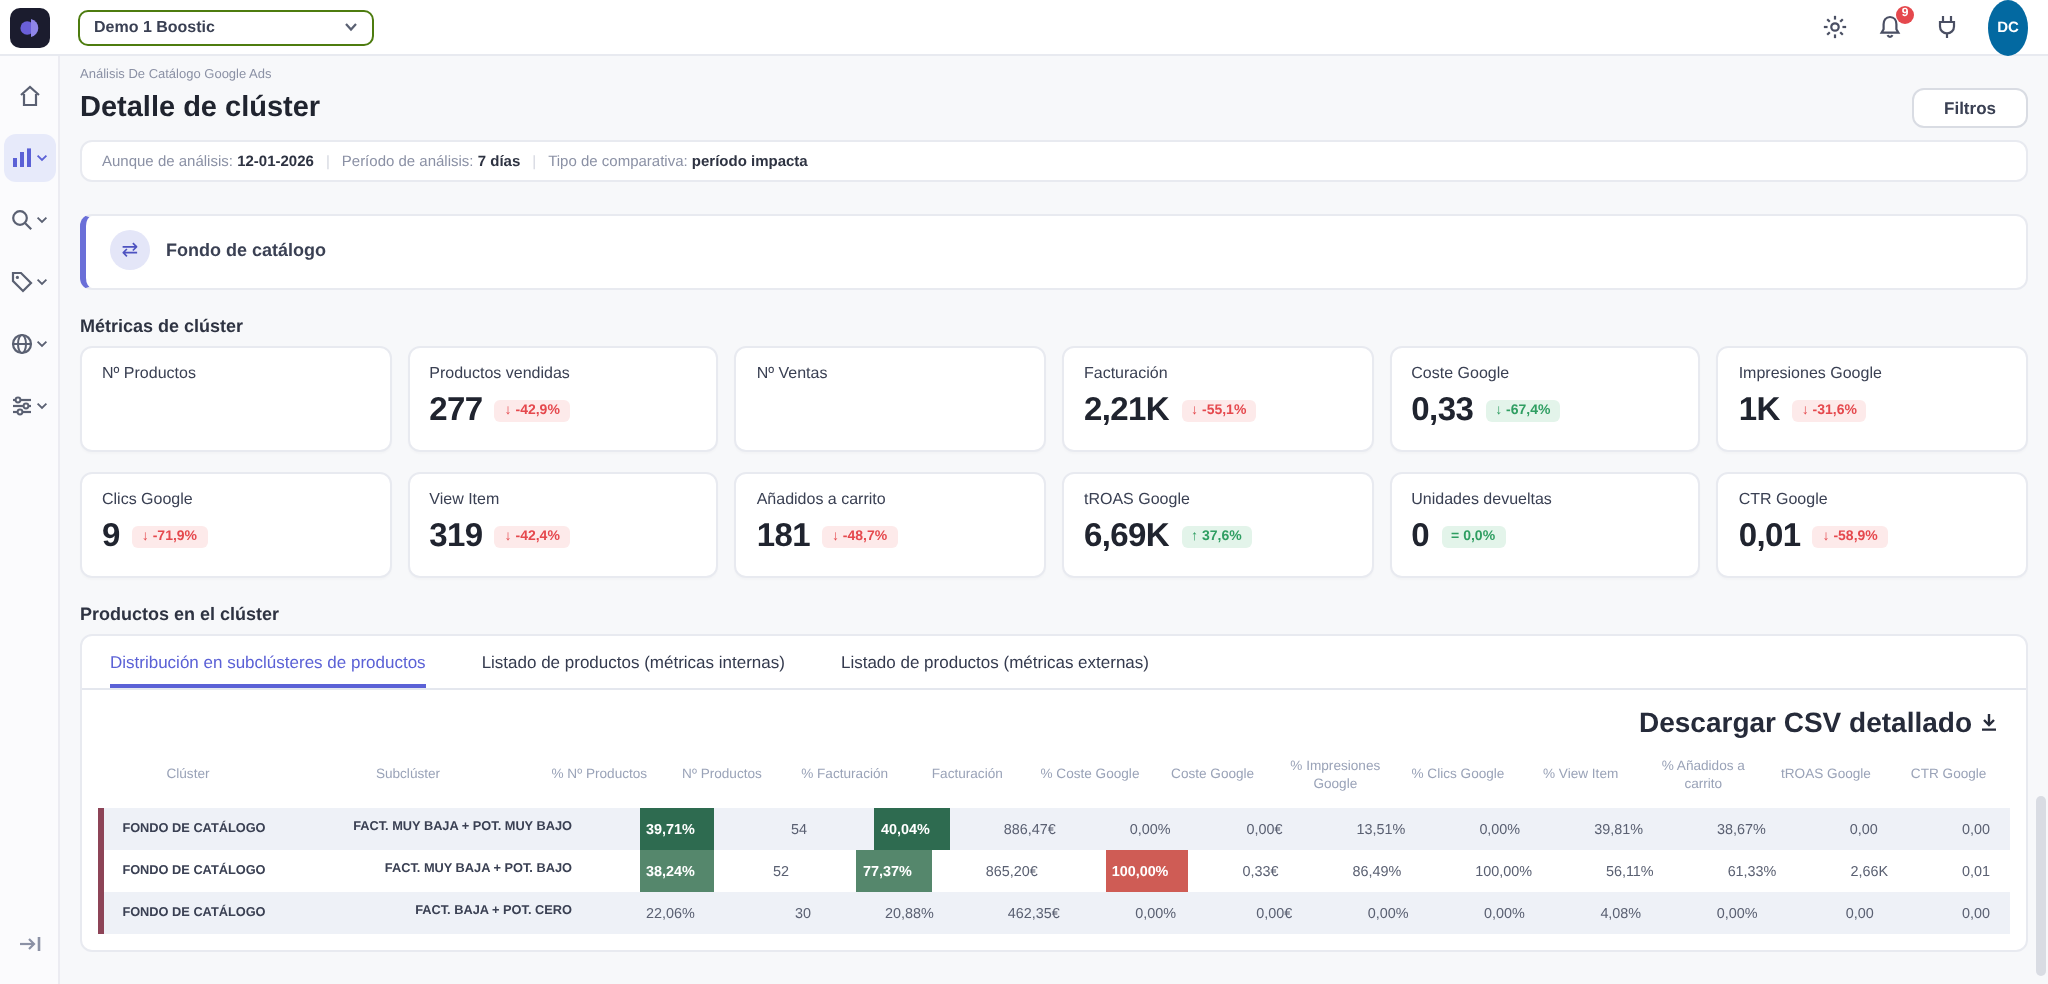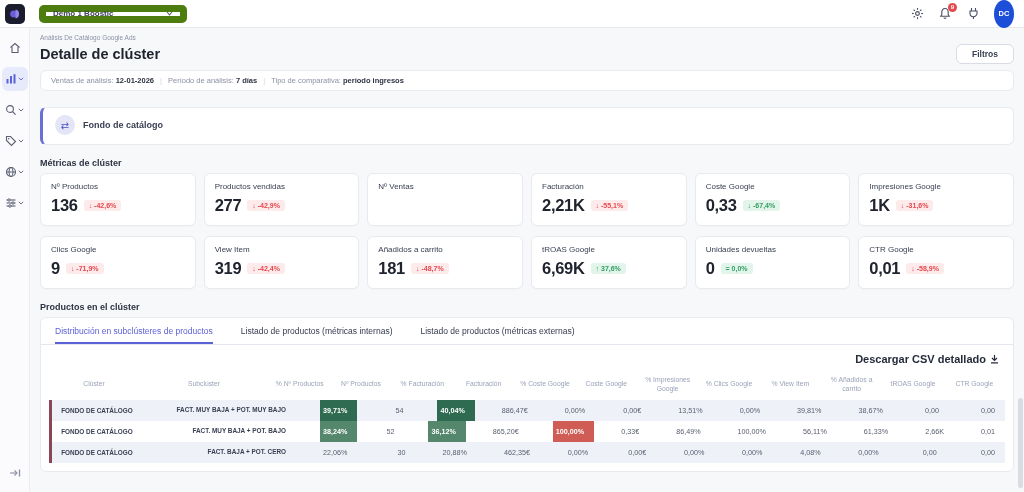--- a/index.html
+++ b/index.html
@@ -1,26 +1,26 @@
 <!DOCTYPE html>
 <html><head>
 <meta charset="utf-8">
 <style>
   * { margin:0; padding:0; box-sizing:border-box; }
   html,body { width:1024px; height:492px; overflow:hidden; font-family:"Liberation Sans", sans-serif; background:#f7f8fa; color:#20242f; }
 
   
   .topbar { position:fixed; top:0; left:0; right:0; height:28px; background:#fff; border-bottom:1px solid #e8eaf0; display:flex; align-items:center; z-index:20; }
   .logo { width:20px; height:20px; margin-left:5px; border-radius:5px; background:#1b1c2e; display:flex; align-items:center; justify-content:center; flex:0 0 auto; }
-  .workspace-select { margin-left:14px; width:148px; height:18px; border:7px solid #4d7c0f; border-radius:5px; background:#fff; display:flex; align-items:center; padding:0 7px; font-size:8px; font-weight:bold; color:#3a4053; cursor:pointer; }
+  .workspace-select { margin-left:14px; width:148px; height:18px; border:1px solid #4d7c0f; border-radius:5px; background:#fff; display:flex; align-items:center; padding:0 7px; font-size:8px; font-weight:bold; color:#3a4053; cursor:pointer; }
   .workspace-select .chev { margin-left:auto; }
   .topbar-right { margin-left:auto; display:flex; align-items:center; gap:14px; padding-right:10px; }
   .tb-icon { position:relative; width:14px; height:14px; display:flex; align-items:center; justify-content:center; cursor:pointer; }
   .tb-badge { position:absolute; top:-4px; right:-5px; min-width:9px; height:9px; border-radius:5px; background:#e5484d; color:#fff; font-size:6px; font-weight:bold; display:flex; align-items:center; justify-content:center; padding:0 1px; }
-  .avatar { width:20px; height:28px; border-radius:50%; background:#1d4ed8; color:#fff; font-size:7.5px; font-weight:bold; display:flex; align-items:center; justify-content:center; cursor:pointer; }
+  .avatar { width:20px; height:28px; border-radius:50%; background:#0369a1; color:#fff; font-size:7.5px; font-weight:bold; display:flex; align-items:center; justify-content:center; cursor:pointer; }
 
   
   .sidebar { position:fixed; top:28px; left:0; bottom:0; width:30px; background:#fbfbfd; border-right:1px solid #ececf2; display:flex; flex-direction:column; align-items:center; padding-top:8px; z-index:15; }
   .side-item { width:26px; height:24px; margin-bottom:7px; border-radius:6px; display:flex; align-items:center; justify-content:center; gap:1px; cursor:pointer; color:#5a6072; }
   .side-item.active { background:#e7eafa; color:#5b61d6; }
   .side-item svg { display:block; }
   .side-collapse { margin-top:auto; margin-bottom:10px; cursor:pointer; color:#8b91a5; }
 
   
   .main { position:absolute; top:28px; left:30px; right:0; bottom:0; padding:6px 10px 0 10px; overflow:hidden; }
@@ -48,21 +48,21 @@
   .metric-value { font-size:16.5px; font-weight:bold; letter-spacing:-.3px; color:#20242f; }
   .badge { font-size:7px; font-weight:bold; border-radius:3px; padding:2px 5px; white-space:nowrap; }
   .badge.neg { background:#fdeaea; color:#e5484d; }
   .badge.pos { background:#e3f4ea; color:#2f9e62; }
 
   .panel { margin-top:5px; background:#fff; border:1px solid #e8eaf0; border-radius:6px; overflow:hidden; }
   .tabs { display:flex; gap:28px; padding:0 14px; border-bottom:1px solid #e4e7ee; }
   .tab { font-size:8.5px; color:#343a4e; height:26px; line-height:26px; cursor:pointer; border-bottom:2px solid transparent; }
   .tab.active { color:#5b61d6; border-bottom-color:#5b61d6; }
   .download-row { display:flex; justify-content:flex-end; padding:8px 14px 5px; }
-  .download-link { font-size:11px; font-weight:bold; color:#262b3a; display:flex; align-items:center; gap:4px; cursor:pointer; }
+  .download-link { font-size:14px; font-weight:bold; color:#262b3a; display:flex; align-items:center; gap:4px; cursor:pointer; }
 
   .table-wrap { padding:0 8px 8px; }
   .tgrid { display:grid; grid-template-columns:90px 130px repeat(12,1fr); align-items:stretch; }
   .th { font-size:6.8px; color:#9aa3b8; text-align:center; padding:6px 3px; display:flex; align-items:center; justify-content:center; line-height:1.3; }
   .trow { position:relative; border-left:3px solid #8d4457;gap:24px; }
   .trow.stripe { background:#eef1f7; }
   .td { font-size:7.2px; color:#5a6072; display:flex; align-items:center; justify-content:flex-end; padding:0 10px 0 3px; height:21px; }
   .td.c-cluster { justify-content:center; font-weight:bold; font-size:6.4px; color:#3a4053; padding-right:3px; }
   .td.c-sub { font-weight:bold; font-size:6.4px; color:#3a4053; text-align:right; line-height:1.25; }
   .td.hl { color:#fff; font-weight:bold; }
@@ -217,42 +217,38 @@
 </div>
 
 <div class="main">
   <div class="breadcrumb">Análisis De Catálogo Google Ads</div>
   <div class="title-row">
     <div class="page-title">Detalle de clúster</div>
     <button class="filters-btn">Filtros</button>
   </div>
 
   <div class="meta-card" id="meta-card">
-      <span><span>Ventas de análisis: </span><b>12-01-2026</b></span>
+      <span><span>Aunque de análisis: </span><b>12-01-2026</b></span>
       <span class="meta-sep">|</span>
       <span><span>Período de análisis: </span><b>7 días</b></span>
       <span class="meta-sep">|</span>
-      <span><span>Tipo de comparativa: </span><b>período ingresos</b></span>
+      <span><span>Tipo de comparativa: </span><b>período impacta</b></span>
     </div>
 
   <div class="callout">
     <div class="callout-head">
       <span class="callout-icon">⇄</span>
       <span class="callout-title">Fondo de catálogo</span>
     </div>
   </div>
 
   <div class="section-title">Métricas de clúster</div>
   <div class="cards-grid" id="cards-grid">
       <div class="metric-card">
         <div class="metric-label">Nº Productos</div>
-        <div class="metric-value-row">
-          <span class="metric-value">136</span>
-          <span class="badge neg"><span>↓ </span><span>-42,6%</span></span>
-        </div>
       </div>
       <div class="metric-card">
         <div class="metric-label">Productos vendidas</div>
         <div class="metric-value-row">
           <span class="metric-value">277</span>
           <span class="badge neg"><span>↓ </span><span>-42,9%</span></span>
         </div>
       </div>
       <div class="metric-card">
         <div class="metric-label">Nº Ventas</div>
@@ -371,21 +367,21 @@
             <div class="td">39,81%</div>
             <div class="td">38,67%</div>
             <div class="td">0,00</div>
             <div class="td">0,00</div>
           </div>
           <div class="tgrid trow">
             <div class="td c-cluster">FONDO DE CATÁLOGO</div>
             <div class="td c-sub">FACT. MUY BAJA + POT. BAJO</div>
             <div class="td hl hl-green_mid">38,24%</div>
             <div class="td">52</div>
-            <div class="td hl hl-green_mid">36,12%</div>
+            <div class="td hl hl-green_mid">77,37%</div>
             <div class="td">865,20€</div>
             <div class="td hl hl-red">100,00%</div>
             <div class="td">0,33€</div>
             <div class="td">86,49%</div>
             <div class="td">100,00%</div>
             <div class="td">56,11%</div>
             <div class="td">61,33%</div>
             <div class="td">2,66K</div>
             <div class="td">0,01</div>
           </div>

